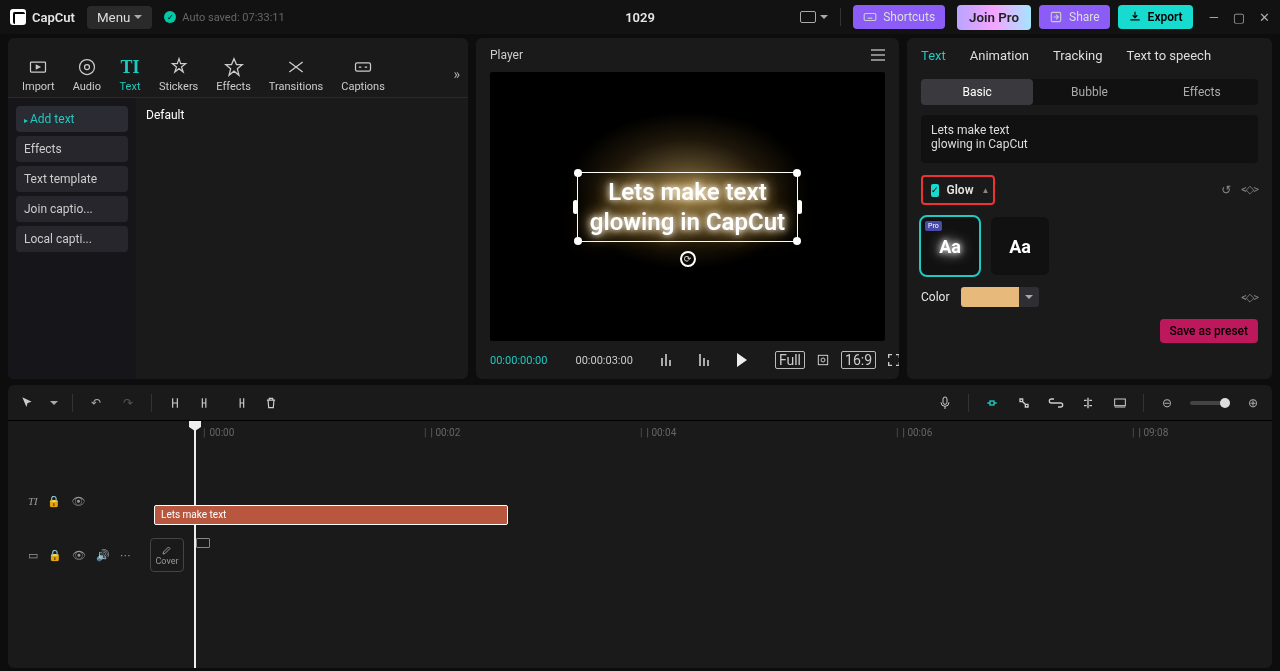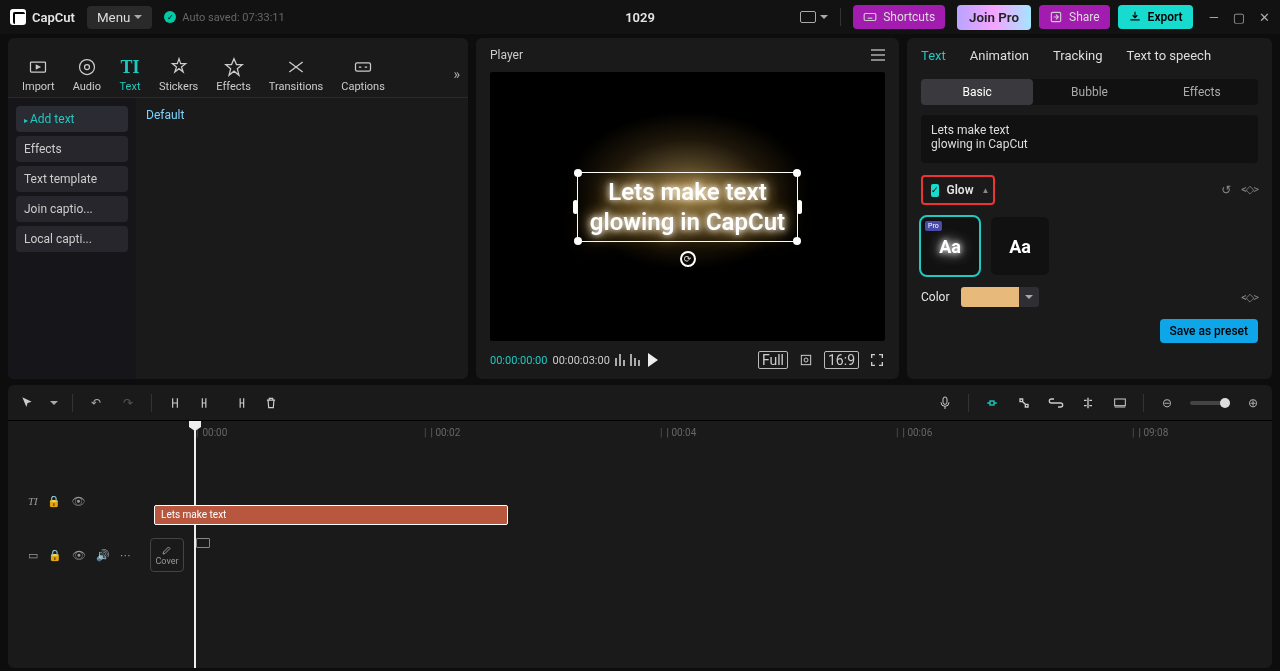--- a/index.html
+++ b/index.html
@@ -10,21 +10,21 @@
   .logo { display: flex; align-items: center; gap: 6px; font-weight: 600; font-size: 13px; }
   .logo-icon { width: 16px; height: 16px; background: #fff; border-radius: 3px; position: relative; }
   .logo-icon::before { content:""; position:absolute; left:3px; top:3px; width:10px; height:10px; border:2px solid #000; border-radius:2px; border-right:none; border-bottom:none; }
   .menu-btn { background: #2a2a2a; border: none; color: #ddd; padding: 4px 10px; border-radius: 4px; display: flex; align-items:center; gap:4px; cursor:pointer; }
   .chev-down { width:0; height:0; border-left:4px solid transparent; border-right:4px solid transparent; border-top:4px solid #aaa; }
   .autosave { color: #666; display:flex; align-items:center; gap:6px; font-size:11px; }
   .circle-check { width:12px; height:12px; background:#00c9a7; border-radius:50%; display:flex; align-items:center; justify-content:center; font-size:8px; color:#000; }
   .spacer { flex:1; }
   .project-name { position:absolute; left:50%; transform:translateX(-50%); font-weight:600; font-size:13px; }
   .right-btns { display:flex; align-items:center; gap:8px; }
-  .tb-btn { background:#a21caf; border:none; color:#ddd; padding:5px 10px; border-radius:4px; display:flex; align-items:center; gap:6px; cursor:pointer; font-size:12px; }
+  .tb-btn { background:#8b5cf6; border:none; color:#ddd; padding:5px 10px; border-radius:4px; display:flex; align-items:center; gap:6px; cursor:pointer; font-size:12px; }
   .tb-ico { width:14px; height:14px; display:inline-block; }
   .join-pro { background:linear-gradient(90deg,#b8a4ff,#f5a4ff,#a4e5ff); color:#222; font-weight:600; padding:5px 12px; border-radius:4px; border:none; cursor:pointer; }
   .export-btn { background:#18dbd0; color:#000; font-weight:600; }
   .win-btns { display:flex; gap:14px; margin-left:8px; color:#aaa; }
   .win-btn { cursor:pointer; font-size:13px; }
   .aspect-btn { background:transparent; border:none; color:#aaa; display:flex; align-items:center; gap:4px; cursor:pointer; }
   .small-rect { width:16px; height:12px; border:1.5px solid #aaa; border-radius:2px; }
 
   
   .main { display:flex; height:345px; padding:4px 8px 0 8px; gap:8px; }
@@ -39,37 +39,37 @@
   .mtab.active { color:#1ec9c0; }
   .mtab-ico { width:22px; height:22px; display:flex; align-items:center; justify-content:center; }
   .more-chev { position:absolute; right:8px; top:28px; color:#aaa; cursor:pointer; font-size:14px; }
   .left-body { display:flex; flex:1; }
   .left-sidebar { width:128px; background:#16161a; padding:8px; display:flex; flex-direction:column; gap:4px; }
   .ls-item { padding:6px 8px; border-radius:4px; cursor:pointer; font-size:12px; color:#ccc; background:#26262c; white-space:nowrap; overflow:hidden; text-overflow:ellipsis; }
   .ls-item.active { color:#1ec9c0; background:#2b2b33; }
   .ls-item.active::before { content:"▸ "; font-size:8px; }
   .left-content { flex:1; padding:10px; }
   .thumb-item { width:110px; }
-  .thumb-label-top { font-size:12px; color:#7dd3fc; margin-bottom:10px; }
+  .thumb-label-top { font-size:12px; color:#ffffff; margin-bottom:10px; }
   .thumb { width:78px; height:78px; background:#000; border-radius:4px; display:flex; align-items:center; justify-content:center; font-size:11px; color:#ddd; }
 
   
   .player-head { display:flex; align-items:center; justify-content:space-between; padding:10px 14px; color:#ccc; font-size:12px; }
   .ham { display:flex; flex-direction:column; gap:3px; cursor:pointer; }
   .ham span { width:14px; height:2px; background:#888; }
   .player-view { flex:1; background:#000; margin:0 14px; display:flex; align-items:center; justify-content:center; position:relative; border-radius:2px; }
   .canvas-bg { position:absolute; inset:0; background:radial-gradient(ellipse 44% 42% at 50% 44%, rgba(240,200,120,0.55), rgba(120,90,40,0.25) 45%, rgba(0,0,0,0) 70%); }
   .text-box { position:relative; border:1px solid #fff; padding:4px 12px; }
   .glow-text { font-size:24px; font-weight:600; color:#fff; text-align:center; line-height:1.25; text-shadow:0 0 6px #fff,0 0 14px #ffdd99,0 0 24px #d4a24a; white-space:pre-line; }
   .handle { position:absolute; width:8px; height:8px; background:#fff; border-radius:50%; }
   .h-tl{top:-4px;left:-4px}.h-tr{top:-4px;right:-4px}.h-bl{bottom:-4px;left:-4px}.h-br{bottom:-4px;right:-4px}
   .h-l{top:50%;left:-5px;transform:translateY(-50%);width:5px;height:14px;border-radius:3px}
   .h-r{top:50%;right:-5px;transform:translateY(-50%);width:5px;height:14px;border-radius:3px}
   .circle-below { width:16px; height:16px; border:2px solid #fff; border-radius:50%; position:absolute; left:50%; transform:translateX(-50%); bottom:-26px; display:flex; align-items:center; justify-content:center; font-size:9px; }
-  .player-controls { display:flex; align-items:center; padding:10px 14px; gap:5px; color:#ccc; font-size:11px; }
+  .player-controls { display:flex; align-items:center; padding:10px 14px; gap:28px; color:#ccc; font-size:11px; }
   .time-cur { color:#1ec9c0; }
   .pc-right { margin-left:auto; display:flex; gap:10px; align-items:center; }
   .ratio-badge { border:1.5px solid #bbb; padding:0 3px; font-size:14px; border-radius:2px; }
   .pc-ico { width:16px; height:16px; cursor:pointer; display:flex; align-items:center; justify-content:center; }
   .eq-bars { display:flex; gap:2px; align-items:flex-end;} .eq-bars span{width:2px;background:#aaa}
   .eq-bars .b1{height:8px}.eq-bars .b2{height:12px}.eq-bars .b3{height:6px}
   .play-tri { width:0; height:0; border-left:10px solid #eee; border-top:7px solid transparent; border-bottom:7px solid transparent; }
 
   
   .insp-tabs { display:flex; padding:10px 14px 0 14px; gap:24px; font-size:13px; }
@@ -88,21 +88,21 @@
   .presets { display:flex; gap:12px; }
   .preset { width:58px; height:58px; background:#111; border-radius:6px; display:flex; flex-direction:column; align-items:center; justify-content:center; cursor:pointer; position:relative; }
   .preset.active { outline:2px solid #1ec9c0; }
   .preset .pro { position:absolute; top:4px; left:4px; background:#4a4aa8; color:#fff; font-size:7px; padding:1px 3px; border-radius:2px; }
   .preset .aa { font-size:18px; font-weight:700; color:#fff; }
   .preset.active .aa { text-shadow:0 0 6px #fff,0 0 14px #fff; }
   .color-row { display:flex; align-items:center; gap:12px; }
   .swatch-wrap { display:flex; }
   .swatch { width:58px; height:20px; background:#e7b97a; border-top-left-radius:3px; border-bottom-left-radius:3px; }
   .swatch-dd { width:20px; height:20px; background:#2e2e33; border-top-right-radius:3px; border-bottom-right-radius:3px; display:flex; align-items:center; justify-content:center; }
-  .save-preset { align-self:flex-end; background:#0ea5e9; color:#000; border:none; padding:5px 10px; border-radius:4px; font-size:12px; font-weight:500; cursor:pointer; }
+  .save-preset { align-self:flex-end; background:#be185d; color:#000; border:none; padding:5px 10px; border-radius:4px; font-size:12px; font-weight:500; cursor:pointer; }
   .kf { font-size:11px; color:#888; letter-spacing:-1px; }
 
   
   .timeline-toolbar { height:36px; background:#1a1a1a; margin:6px 8px 0 8px; border-radius:6px 6px 0 0; display:flex; align-items:center; padding:0 10px; gap:14px; color:#aaa; border-bottom: 1px solid #000; }
   .tt-ico { cursor:pointer; display:flex; align-items:center; justify-content:center; width:18px; height:18px; }
   .tt-sep { width:1px; height:18px; background:#333; }
   .tt-right { margin-left:auto; display:flex; align-items:center; gap:14px; }
   .zoom-track { width:40px; height:4px; background:#444; border-radius:2px; position:relative; }
   .zoom-thumb { position:absolute; right:0; top:-3px; width:10px; height:10px; background:#ddd; border-radius:50%; }
   .link-on { color:#1ec9c0; }
@@ -433,23 +433,23 @@
     <span class="tt-ico">⊖</span>
     <div class="zoom-track">
         <span class="zoom-thumb"></span>
       </div>
     <span class="tt-ico">⊕</span>
   </div>
 </div>
 
 <div class="timeline">
   <div class="ruler">
-    <span class="ruler-mark" style="left:8px">00:00</span>
+    <span class="ruler-mark" style="left:15px">00:00</span>
     <span class="ruler-mark" style="left:236px">| 00:02</span>
-    <span class="ruler-mark" style="left:472px">| 00:04</span>
+    <span class="ruler-mark" style="left:452px">| 00:04</span>
     <span class="ruler-mark" style="left:708px">| 00:06</span>
     <span class="ruler-mark" style="left:944px">| 09:08</span>
   </div>
   <div class="playhead"></div>
   <div class="tracks">
     <div class="track">
       <div class="track-head">
         <span class="mini-ico T-ico">TI</span>
         <span class="mini-ico">🔒</span>
         <span class="mini-ico">👁</span>

